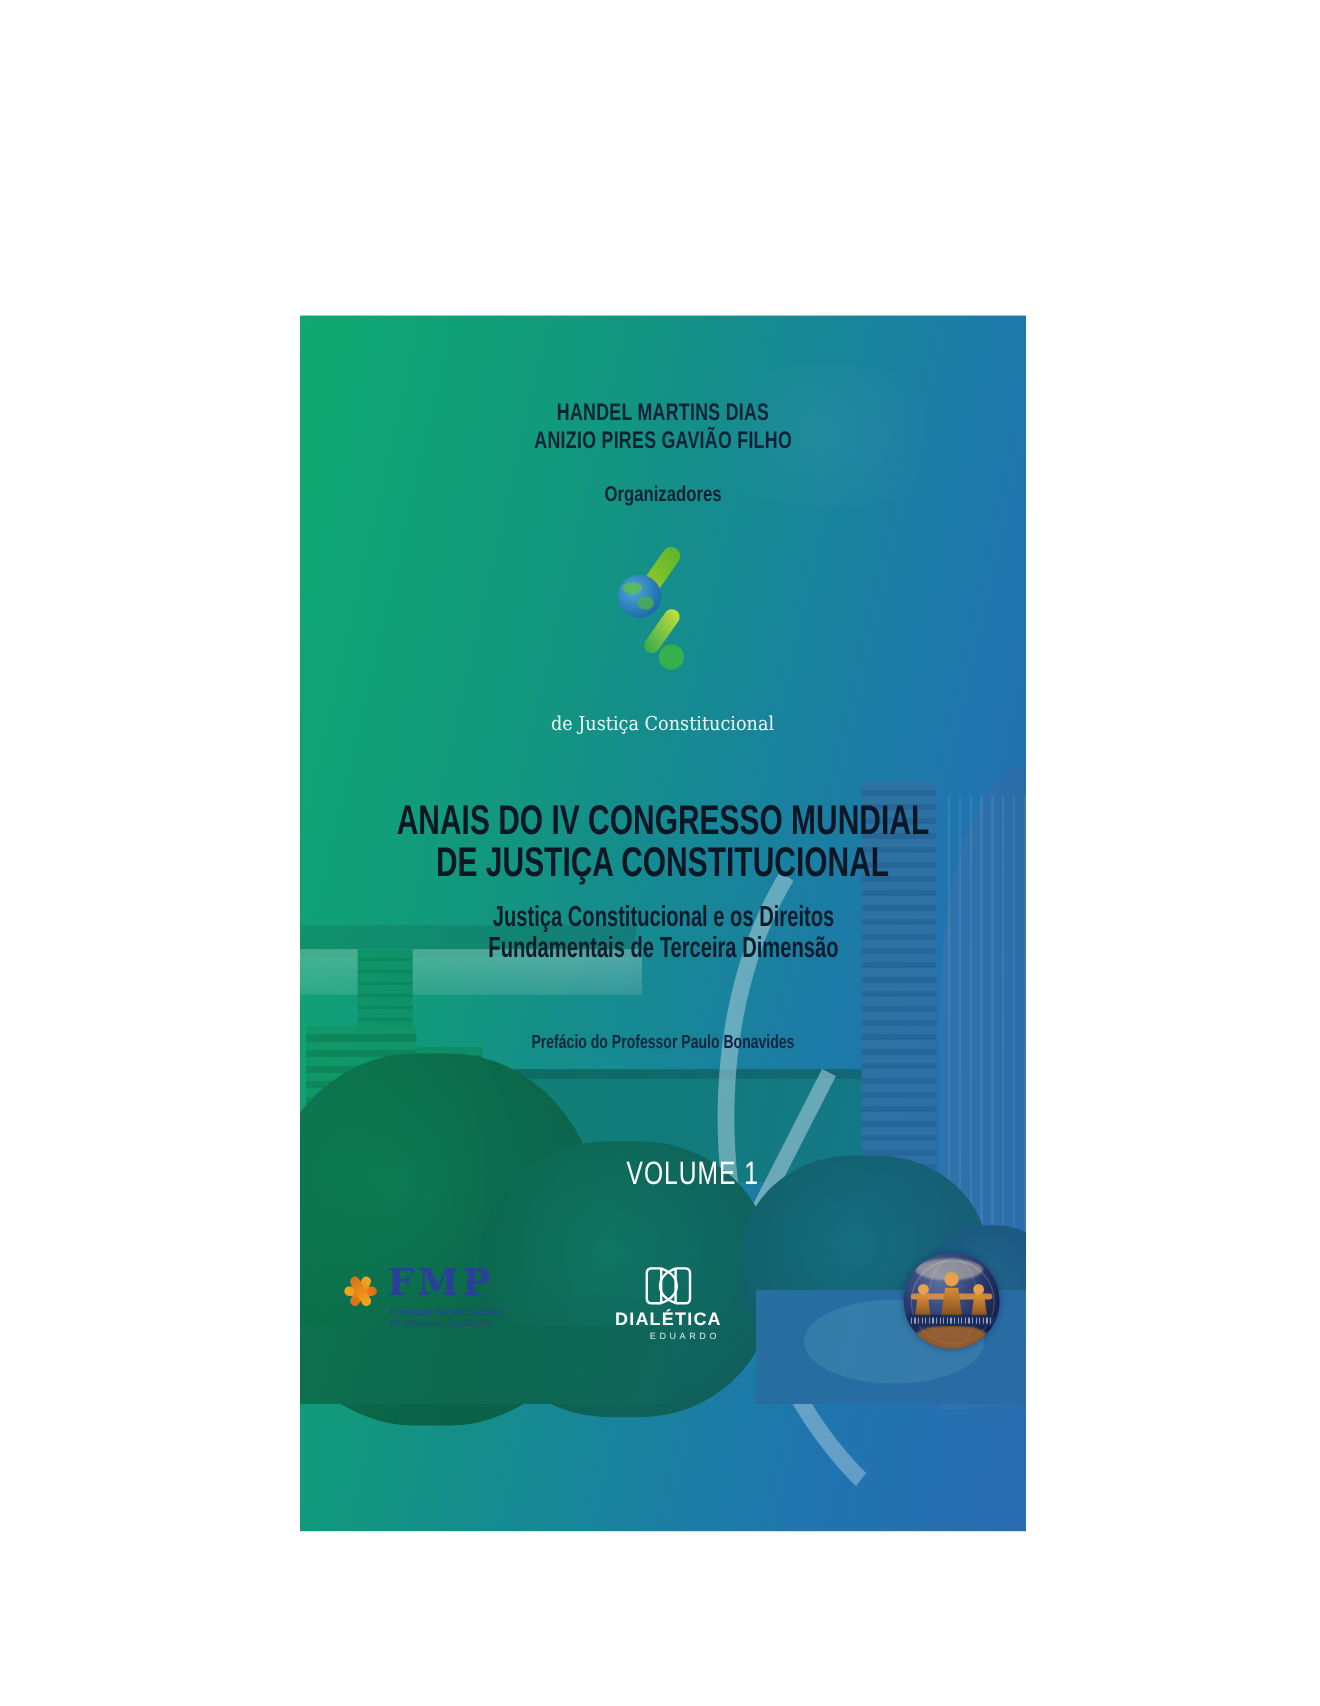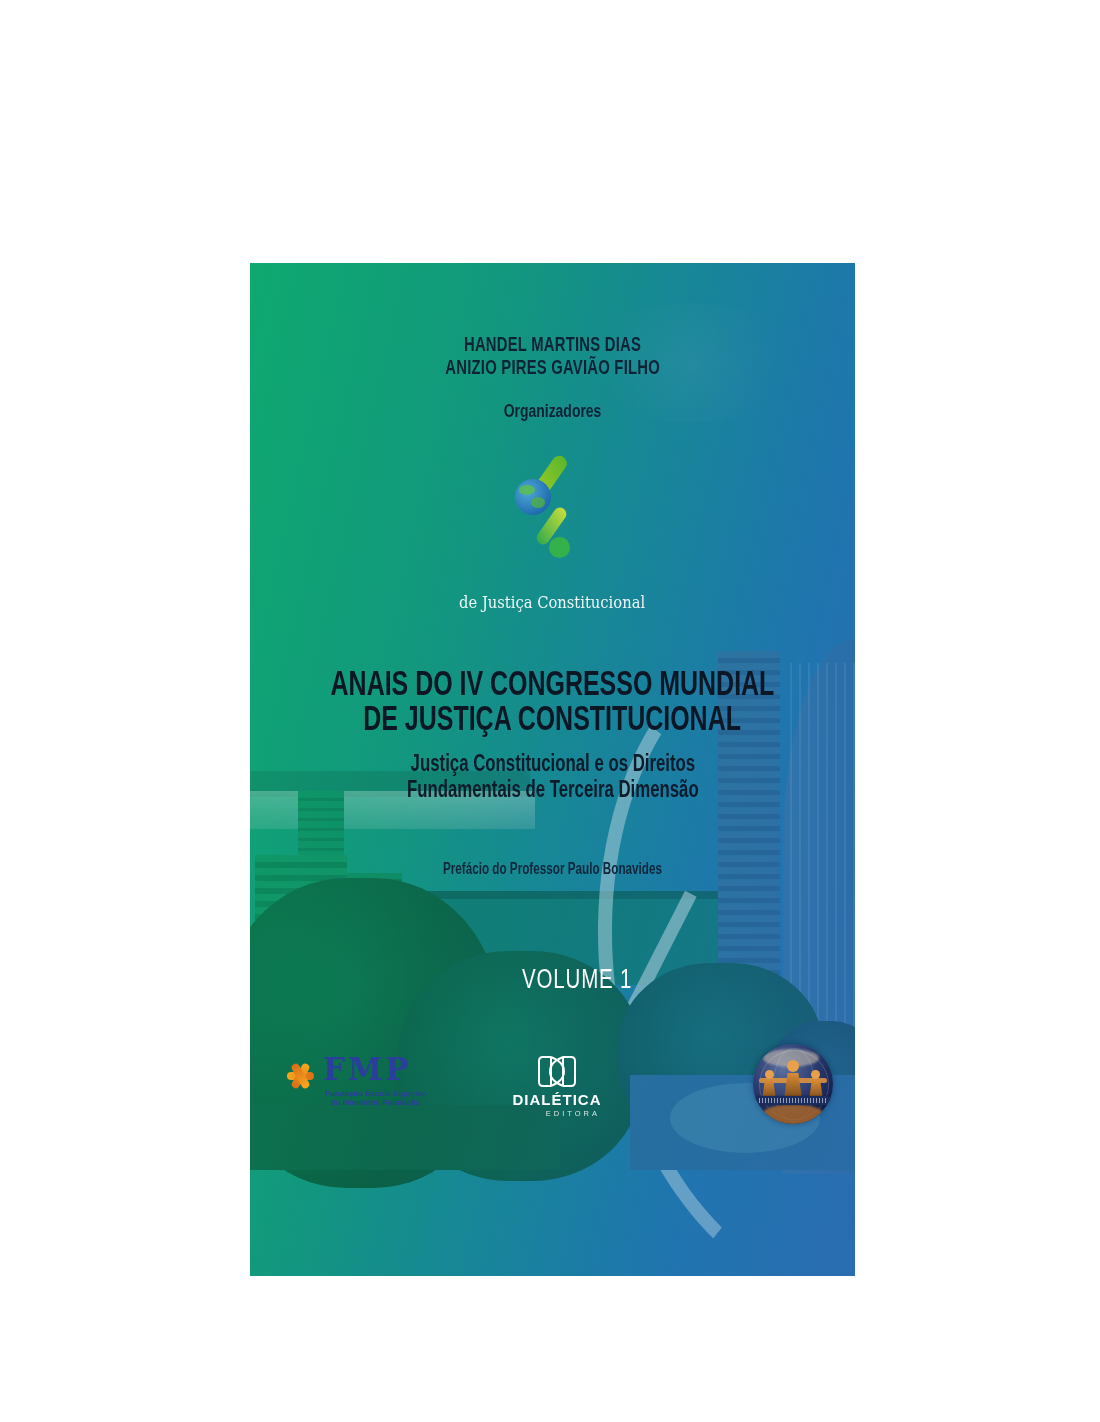--- a/index.html
+++ b/index.html
@@ -89,21 +89,21 @@
 
   
   .fmp{left:33px;top:788px;width:170px;height:80px;z-index:3;}
   .fmp-star{left:0px;top:8px;width:34px;height:34px;}
   .fmp-star span{position:absolute;left:4px;top:13px;width:27px;height:8px;border-radius:4px;
                  background:linear-gradient(90deg,#f6a91e,#d96d15);}
   .fmp-arm2{transform:rotate(120deg);}
   .fmp-arm3{transform:rotate(240deg);}
   .fmp-acronym{left:40px;top:0px;font-family:"DejaVu Serif",serif;font-weight:700;
                font-size:31px;letter-spacing:3px;color:#2b3e9c;}
-  .fmp-name{left:42px;top:38px;font-size:8px;line-height:9px;color:#2b3e9c;font-weight:700;text-align:center;}
+  .fmp-name{left:42px;top:38px;font-size:8px;line-height:9px;color:#2b3e9c;font-weight:400;text-align:left;}
 
   .dialetica{left:258px;top:792px;width:98px;height:66px;z-index:3;text-align:center;}
   .dialetica svg{display:block;margin:0 auto;}
   .dialetica-name{margin-top:3px;color:#fff;font-weight:800;font-size:15px;letter-spacing:1px;}
   .dialetica-sub{margin-top:1px;color:rgba(255,255,255,0.85);font-size:7.5px;letter-spacing:3px;text-align:right;padding-right:6px;}
 
   .emblem{left:503px;top:781px;width:80px;height:80px;border-radius:50%;z-index:3;overflow:hidden;
           background:radial-gradient(circle at 38% 30%,#5a6fa0 0%,#2a3a6e 45%,#131f4a 75%,#0d1636 100%);
           box-shadow:0 0 6px rgba(0,20,60,0.4);}
   .emb-continent{left:10px;top:5px;width:56px;height:18px;border-radius:50%;
@@ -205,21 +205,21 @@
         <g fill="none" stroke="#ffffff" stroke-width="2">
           <path d="M16,2 H8 Q4,2 4,6 V27 Q4,31 8,31 H16"></path>
           <path d="M28,2 h8 Q40,2 40,6 V27 Q40,31 36,31 H28"></path>
           <path d="M16,2 V31"></path>
           <path d="M28,2 V31"></path>
           <path d="M16,2 Q29,7 29,16.5 Q29,26 16,31"></path>
           <path d="M28,2 Q15,7 15,16.5 Q15,26 28,31"></path>
         </g>
       </svg>
       <div class="dialetica-name">DIALÉTICA</div>
-      <div class="dialetica-sub">EDITORA</div>
+      <div class="dialetica-sub">EDUARDO</div>
     </div>
 
     <div class="abs emblem">
       <span class="abs emb-continent"></span>
       <span class="abs emb-grid"></span>
       <span class="abs emb-grid2"></span>
       <span class="abs emb-arms"></span>
       <span class="abs emb-head c"></span>
       <span class="abs emb-head l"></span>
       <span class="abs emb-head r"></span>

